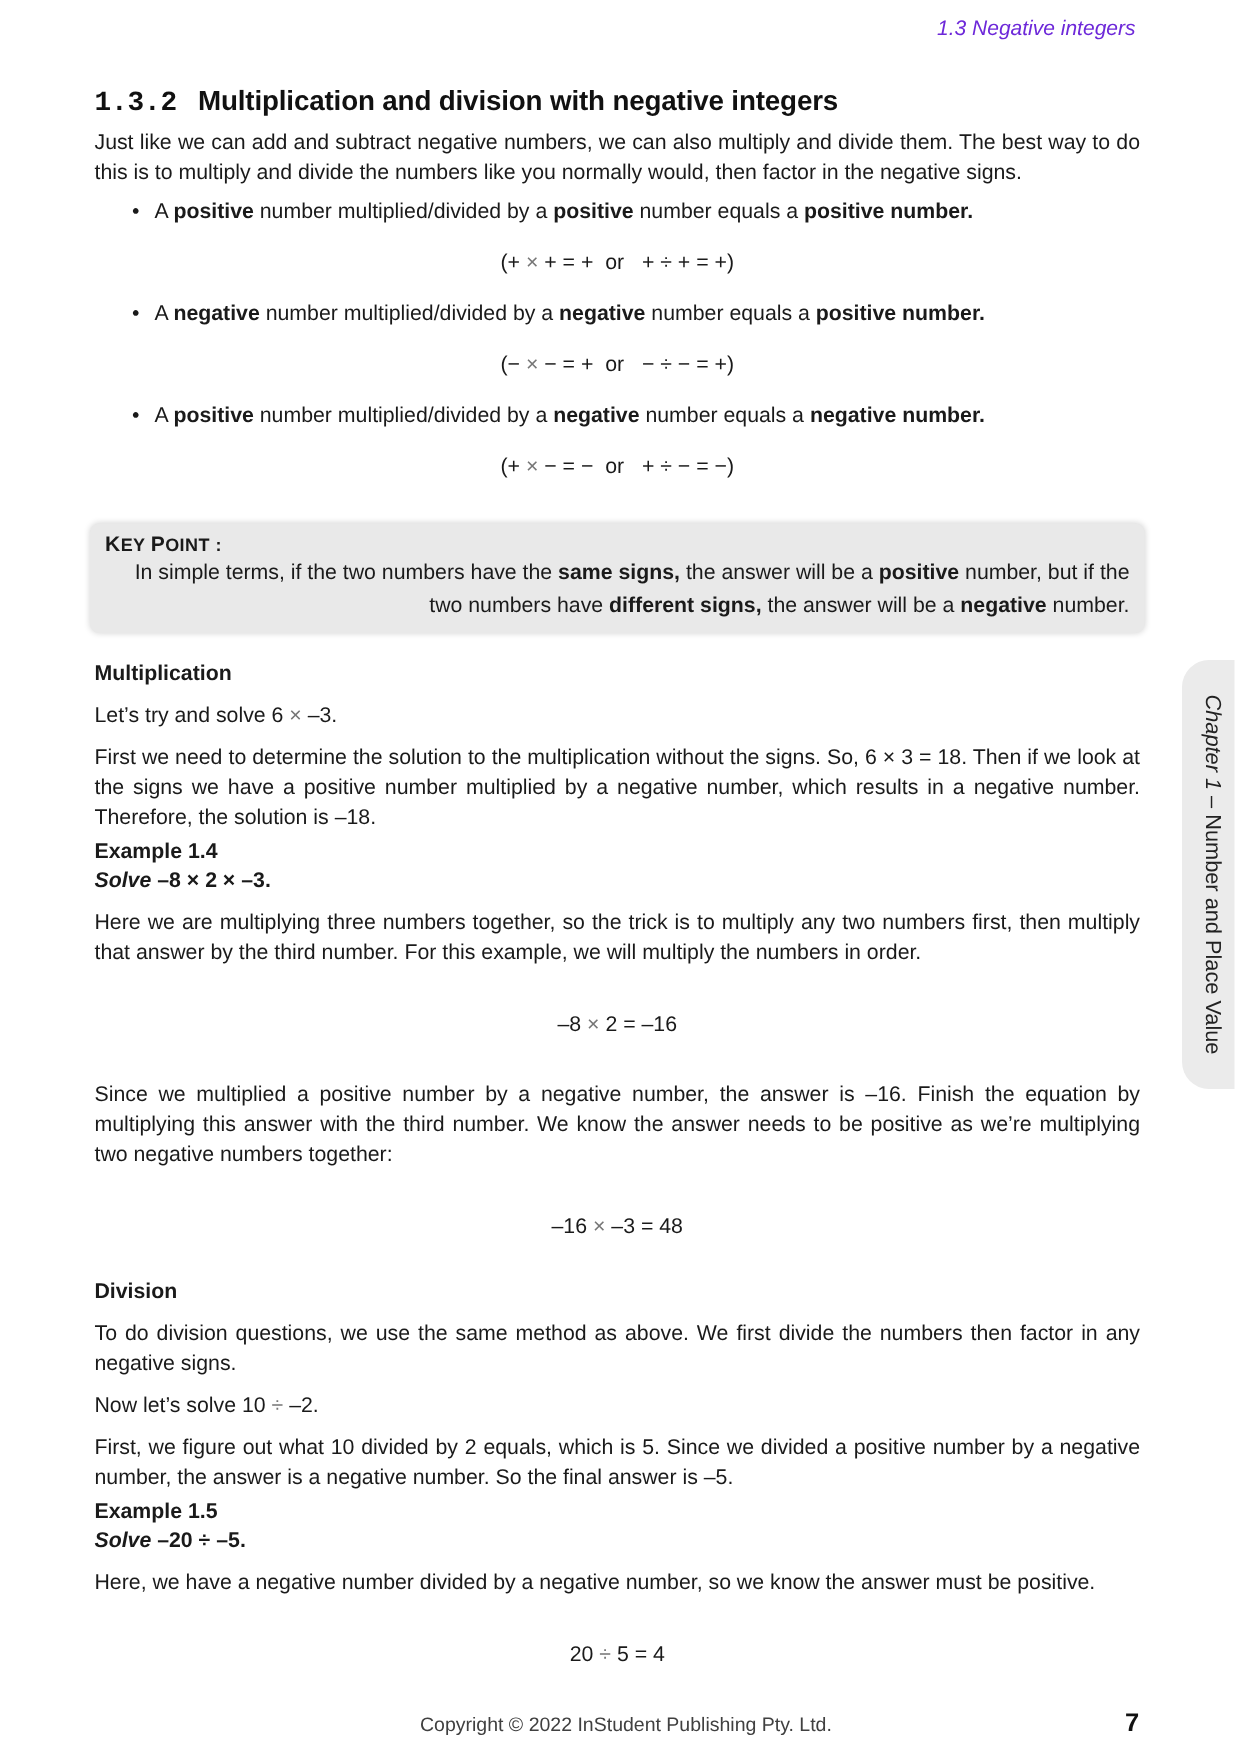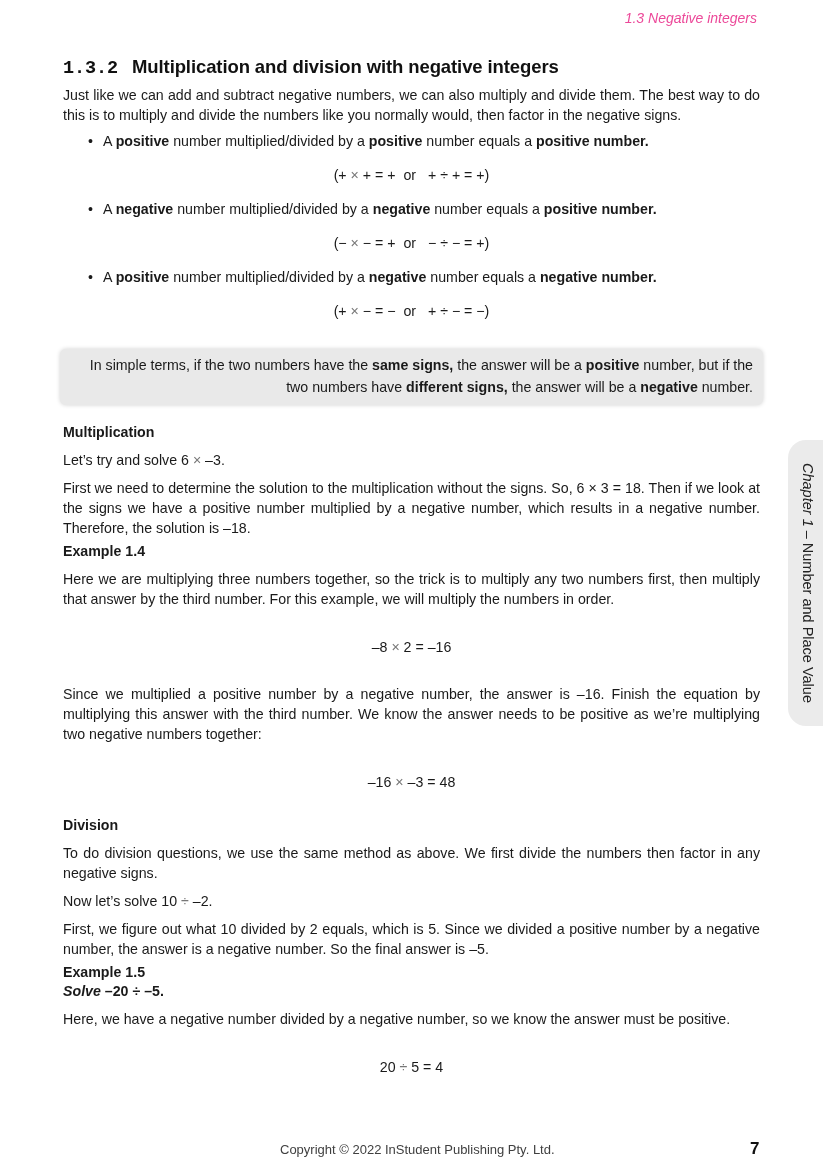--- a/index.html
+++ b/index.html
@@ -1,21 +1,21 @@
 <!DOCTYPE html>
 <html><head>
 <meta charset="utf-8">
 <style>
   html, body { margin:0; padding:0; }
   body {
     width:823px; height:1164px; background:#ffffff; position:relative; overflow:hidden;
     font-family:"Liberation Sans", sans-serif; color:#1a1a1a; font-size:14.2px;
   }
   .running-head {
-    position:absolute; top:10px; right:66px; font-style:italic; font-size:14px; color:#ec4899;
+    position:absolute; top:10px; right:66px; font-style:italic; font-size:14px; color:#6d28d9;
   }
   .content { position:absolute; left:63px; top:56px; width:697px; }
   h2 {
     margin:0; font-size:18.5px; font-weight:bold; color:#111; letter-spacing:-0.1px;
   }
   h2 .num { margin-right:14px;font-family:Liberation Mono, monospace; }
   p { margin:0; line-height:20px; text-align:justify; }
   .mt6 { margin-top:6px; }
   .mt8 { margin-top:8px; }
   .bold { font-weight:bold; }
@@ -79,30 +79,32 @@
   <ul class="rules">
     <li>
       <span>A </span><b>positive</b><span> number multiplied/divided by a </span><b>negative</b><span> number equals a </span><b>negative number.</b>
     </li>
   </ul>
   <div class="center-eq rule-eq" style="margin-bottom:0">
     <span>(+ </span><span class="times">×</span><span> − = −</span>&nbsp;&nbsp;<span>or</span>&nbsp;&nbsp;&nbsp;<span>+ ÷ − = −)</span>
   </div>
 
   <div class="keypoint">
+    <div class="kp-title"><span class="big">K</span><span>EY </span><span class="big">P</span><span>OINT :</span></div>
     <div class="kp-body">
       <span>In simple terms, if the two numbers have the </span><b>same signs,</b><span> the answer will be a </span><b>positive</b><span> number, but if the two numbers have </span><b>different signs,</b><span> the answer will be a </span><b>negative</b><span> number.</span>
     </div>
   </div>
 
   <p class="bold" style="margin-top:17px">Multiplication</p>
   <p style="margin-top:8px"><span>Let’s try and solve 6 </span><span class="times">×</span><span> –3.</span></p>
   <p style="margin-top:8px">First we need to determine the solution to the multiplication without the signs. So, 6 × 3 = 18. Then if we look at the signs we have a positive number multiplied by a negative number, which results in a negative number. Therefore, the solution is –18.</p>
 
   <div class="example-head">Example 1.4</div>
+  <div class="example-prob"><i>Solve</i><span> –8 × 2 × –3.</span></div>
   <p style="margin-top:8px">Here we are multiplying three numbers together, so the trick is to multiply any two numbers first, then multiply that answer by the third number. For this example, we will multiply the numbers in order.</p>
   <div class="eq-block"><span>–8 </span><span class="times">×</span><span> 2 = –16</span></div>
   <p>Since we multiplied a positive number by a negative number, the answer is –16.  Finish the equation by multiplying this answer with the third number. We know the answer needs to be positive as we’re multiplying two negative numbers together:</p>
   <div class="eq-block"><span>–16 </span><span class="times">×</span><span> –3 = 48</span></div>
 
   <p class="bold" style="margin-top:-4px">Division</p>
   <p style="margin-top:8px">To do division questions, we use the same method as above.  We first divide the numbers then factor in any negative signs.</p>
   <p style="margin-top:8px"><span>Now let’s solve 10 </span><span class="times">÷</span><span> –2.</span></p>
   <p style="margin-top:8px">First, we figure out what 10 divided by 2 equals, which is 5.  Since we divided a positive number by a negative number, the answer is a negative number. So the final answer is –5.</p>
 

